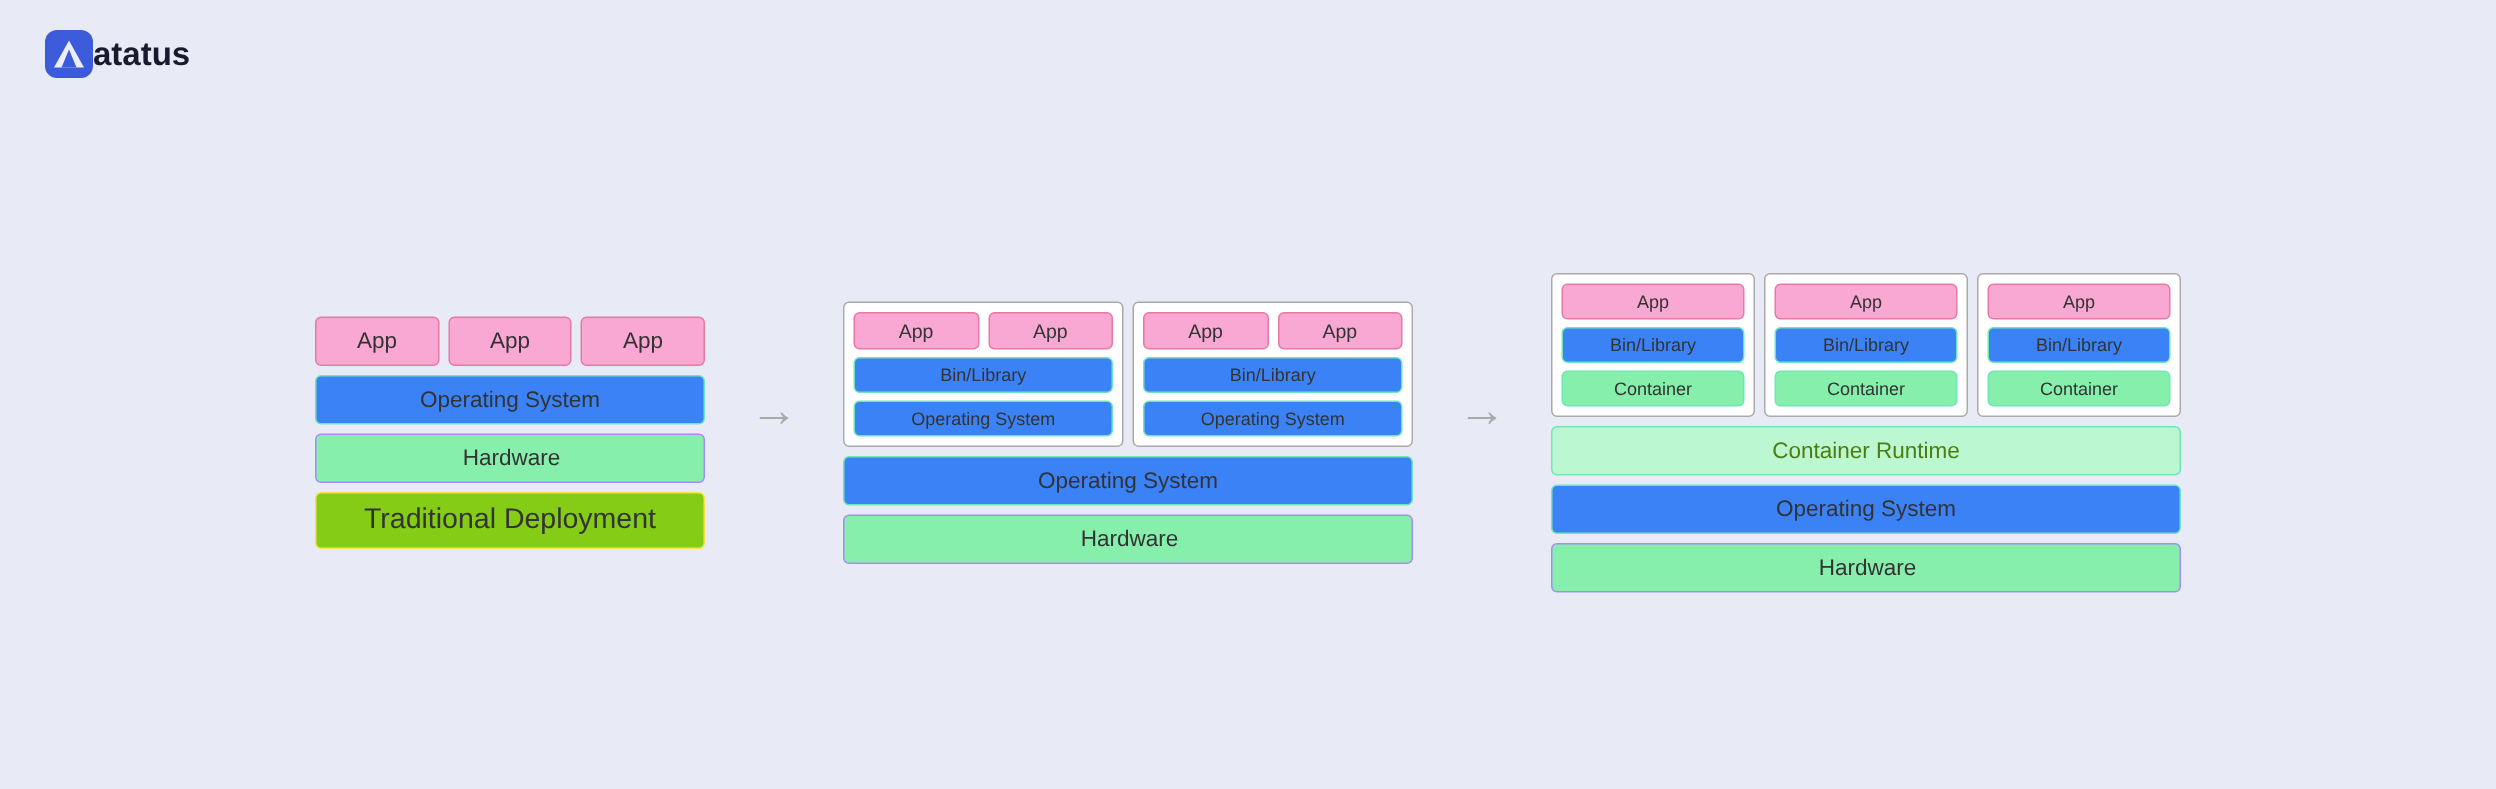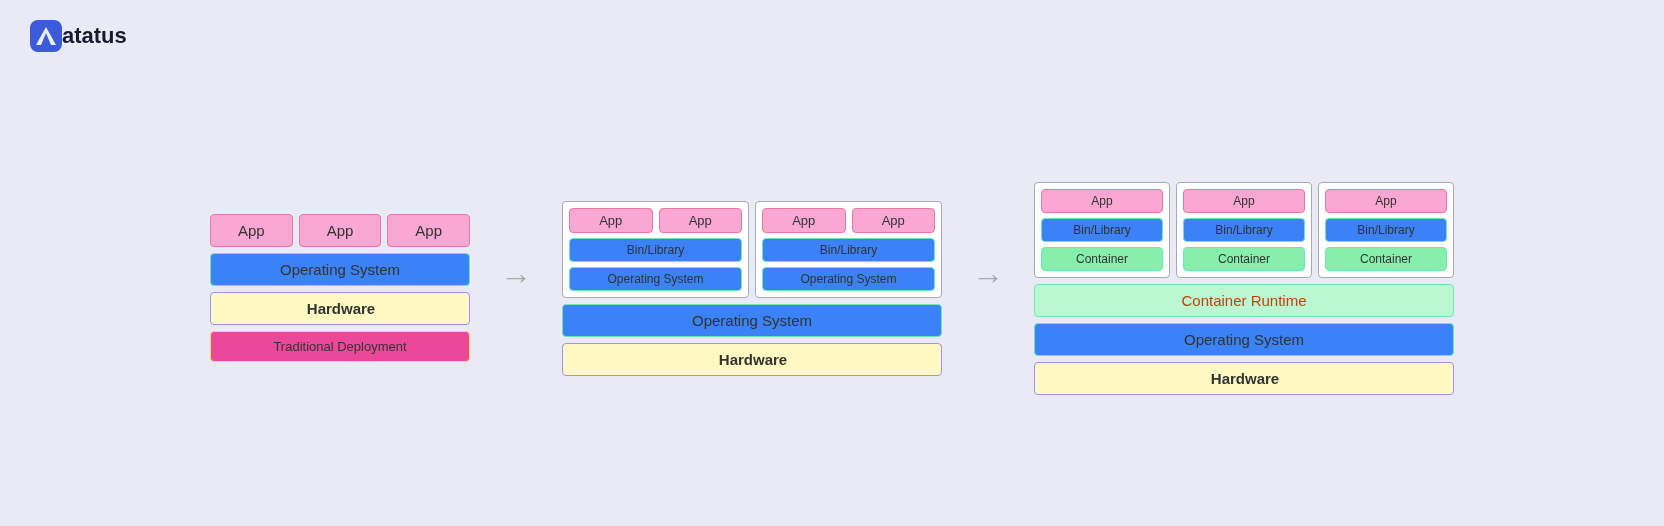--- a/index.html
+++ b/index.html
@@ -76,36 +76,36 @@
       background: #f9a8d4;
       border-color: #e879a0;
       color: #333;
     }
     .box-os {
       background: #3b82f6;
       border-color: #6ee7b7;
       color: #333;
     }
     .box-hw {
-      background: #fef9c3;
+      background: #86efac;
       border-color: #a78bfa;
       color: #333;
-      font-weight: 700;
+      font-weight: 400;
       padding-left: 12px;
     }
     .box-label {
-      background: #ec4899;
+      background: #84cc16;
       border-color: #fde047;
       color: #333;
-      font-size: 13px;
+      font-size: 19px;
     }
     .box-container-runtime {
       background: #bbf7d0;
       border-color: #6ee7b7;
-      color: #c2410c;
+      color: #4d7c0f;
     }
     .apps-row {
       display: flex;
       flex-direction: row;
       gap: 6px;
     }
     .apps-row .box-app {
       flex: 1;
     }
 

